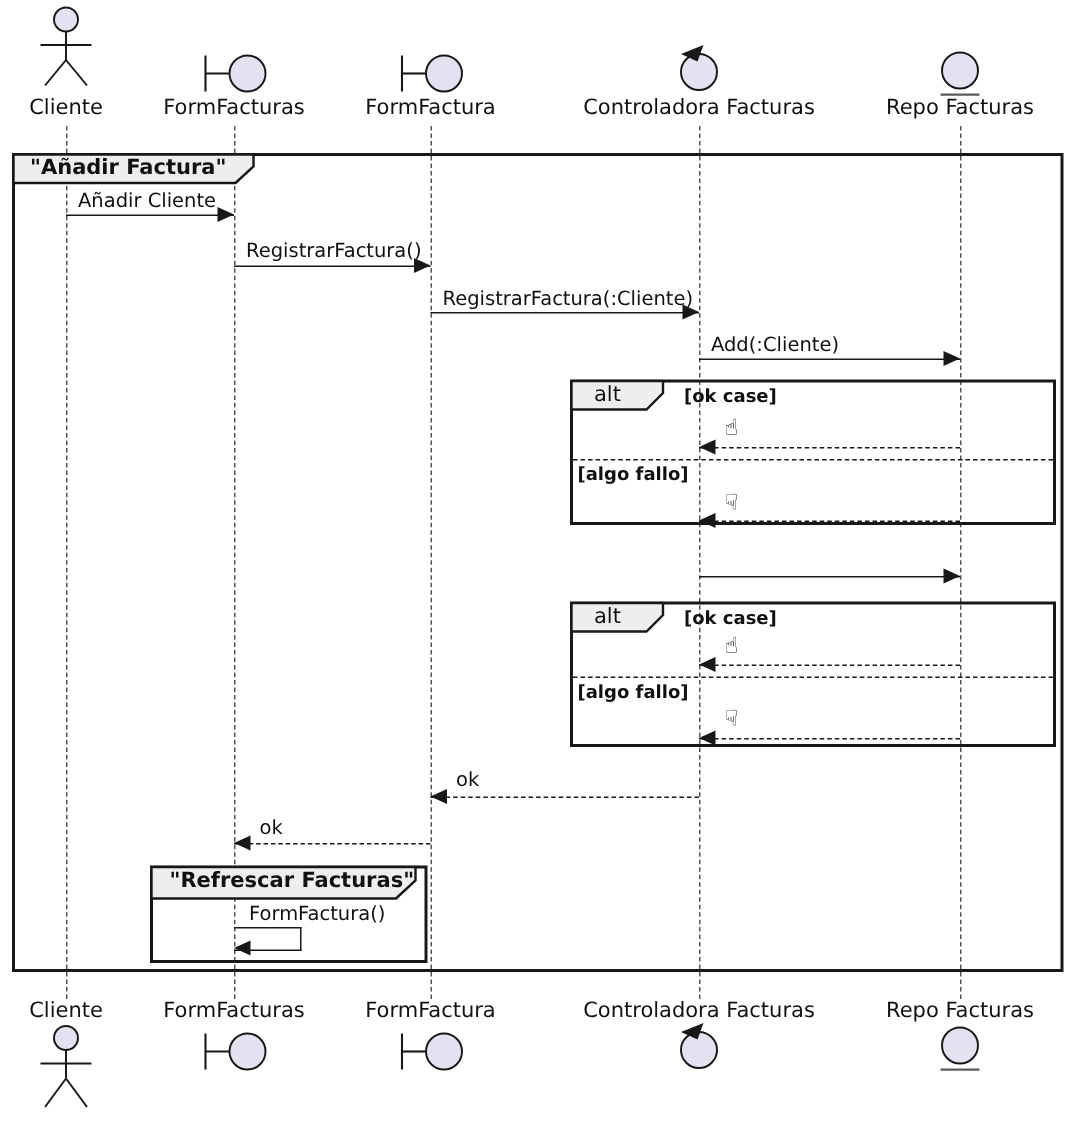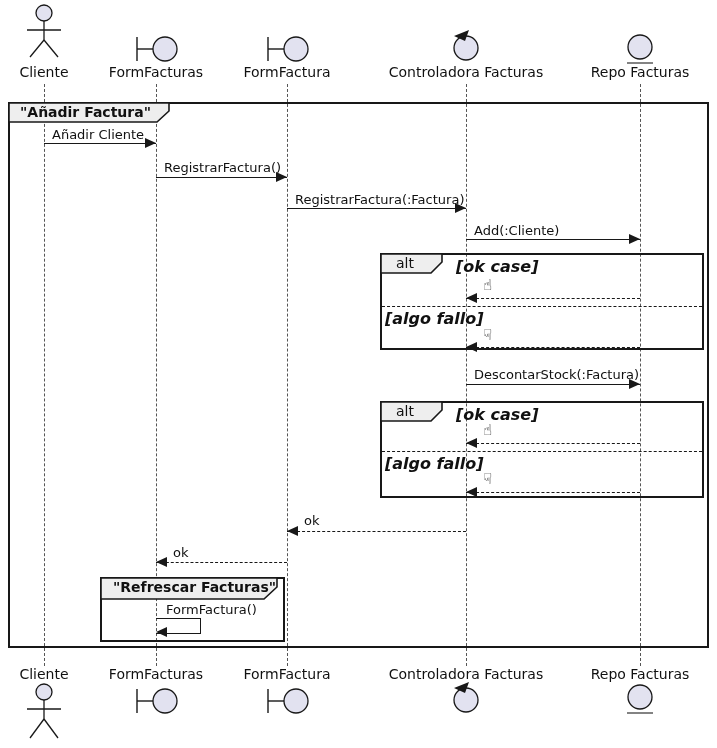--- a/index.html
+++ b/index.html
@@ -5,21 +5,21 @@
   html,body{margin:0;padding:0;background:#fff;}
   #canvas{position:relative;width:717px;height:748px;background:#fff;overflow:hidden;
           font-family:"DejaVu Sans",sans-serif;color:#111;}
   .lifeline{position:absolute;top:84px;height:582px;width:0;border-left:1px dashed #555;z-index:1;}
   .pname{position:absolute;font-size:14px;text-align:center;white-space:nowrap;z-index:3;}
   .icon{position:absolute;z-index:3;}
   .frame{position:absolute;border:2px solid #181818;background:transparent;z-index:2;}
   .tab{position:absolute;z-index:4;}
   .tabtext{position:absolute;font-size:14px;font-weight:bold;white-space:nowrap;z-index:5;}
   .altop{position:absolute;font-size:14px;font-weight:normal;z-index:5;}
-  .guard{position:absolute;font-size:16px;font-weight:bold;white-space:nowrap;z-index:4;font-style:italic;}
+  .guard{position:absolute;font-size:12px;font-weight:bold;white-space:nowrap;z-index:4;}
   .mlabel{position:absolute;font-size:13px;white-space:nowrap;z-index:4;}
   .mline{position:absolute;height:0;border-top:1px solid #181818;z-index:3;}
   .mline.dash{border-top-style:dashed;}
   .divider{position:absolute;height:0;border-top:1px dashed #181818;z-index:3;}
   .head-r{position:absolute;width:0;height:0;border-left:11px solid #181818;
           border-top:5px solid transparent;border-bottom:5px solid transparent;z-index:4;}
   .head-l{position:absolute;width:0;height:0;border-right:11px solid #181818;
           border-top:5px solid transparent;border-bottom:5px solid transparent;z-index:4;}
   .thumb{position:absolute;font-size:15px;line-height:15px;z-index:4;}
   .selfloop{position:absolute;width:44px;height:14px;border:1px solid #181818;border-left:none;z-index:3;}
@@ -87,21 +87,21 @@
   <div class="tabtext" style="left:20px;top:104px">"Añadir Factura"</div>
 
   <div class="mlabel" style="left:52px;top:127px">Añadir Cliente</div>
   <div class="mline" style="left:44px;top:143px;width:112px"></div>
   <div class="head-r" style="left:145px;top:138px"></div>
 
   <div class="mlabel" style="left:164px;top:160px">RegistrarFactura()</div>
   <div class="mline" style="left:156px;top:177px;width:131px"></div>
   <div class="head-r" style="left:276px;top:172px"></div>
 
-  <div class="mlabel" style="left:295px;top:192px">RegistrarFactura(:Factura)</div>
+  <div class="mlabel" style="left:295px;top:192px">RegistrarFactura(:Cliente)</div>
   <div class="mline" style="left:287px;top:208px;width:179px"></div>
   <div class="head-r" style="left:455px;top:203px"></div>
 
   <div class="mlabel" style="left:474px;top:223px">Add(:Cliente)</div>
   <div class="mline" style="left:466px;top:239px;width:174px"></div>
   <div class="head-r" style="left:629px;top:234px"></div>
 
   <div class="frame" style="left:380px;top:253px;width:320px;height:93px"></div>
   <div class="tab" style="left:380px;top:253px">
     <svg width="64" height="22">
@@ -112,21 +112,20 @@
   <div class="guard" style="left:456px;top:257px">[ok case]</div>
   <div class="thumb" style="left:483px;top:278px">☝</div>
   <div class="mline dash" style="left:466px;top:298px;width:174px"></div>
   <div class="head-l" style="left:466px;top:293px"></div>
   <div class="divider" style="left:382px;top:306px;width:320px"></div>
   <div class="guard" style="left:385px;top:309px">[algo fallo]</div>
   <div class="thumb" style="left:483px;top:328px">☟</div>
   <div class="mline dash" style="left:466px;top:347px;width:174px"></div>
   <div class="head-l" style="left:466px;top:342px"></div>
 
-  <div class="mlabel" style="left:474px;top:367px">DescontarStock(:Factura)</div>
   <div class="mline" style="left:466px;top:384px;width:174px"></div>
   <div class="head-r" style="left:629px;top:379px"></div>
 
   <div class="frame" style="left:380px;top:401px;width:320px;height:93px"></div>
   <div class="tab" style="left:380px;top:401px">
     <svg width="64" height="22">
         <polygon points="1,1 62,1 62,9 51,20 1,20" fill="#EEEEEE" stroke="#181818" stroke-width="1.6"></polygon>
       </svg>
   </div>
   <div class="altop" style="left:396px;top:403px">alt</div>

